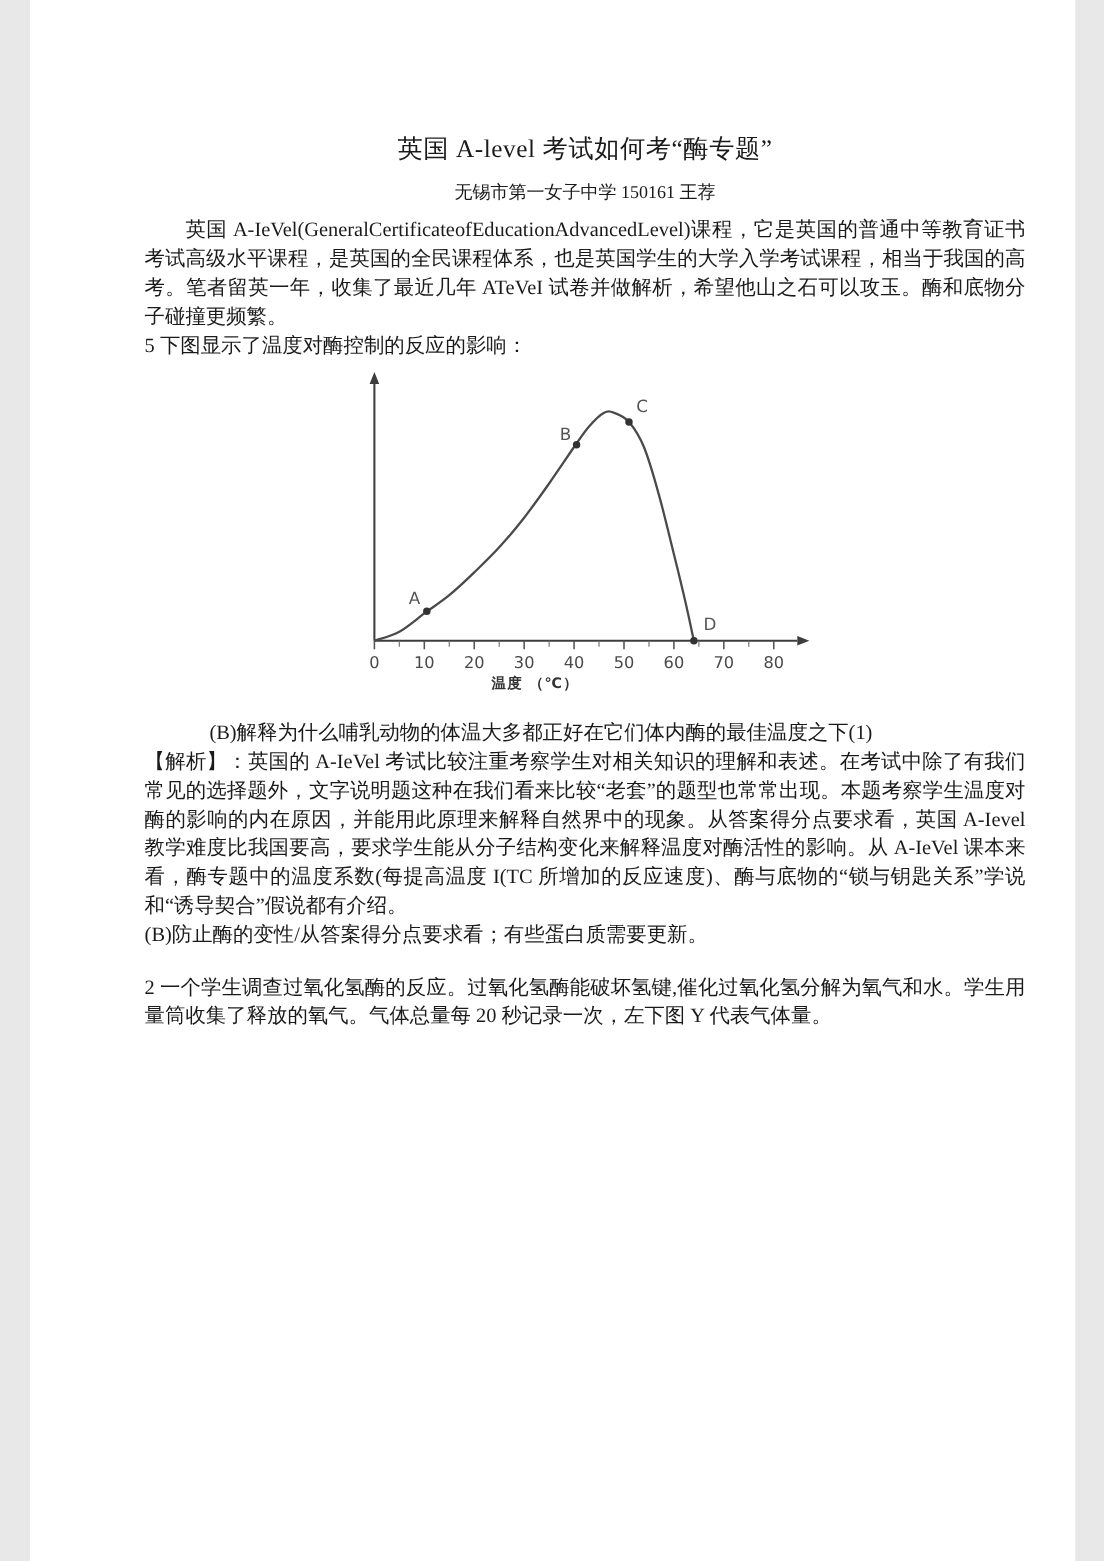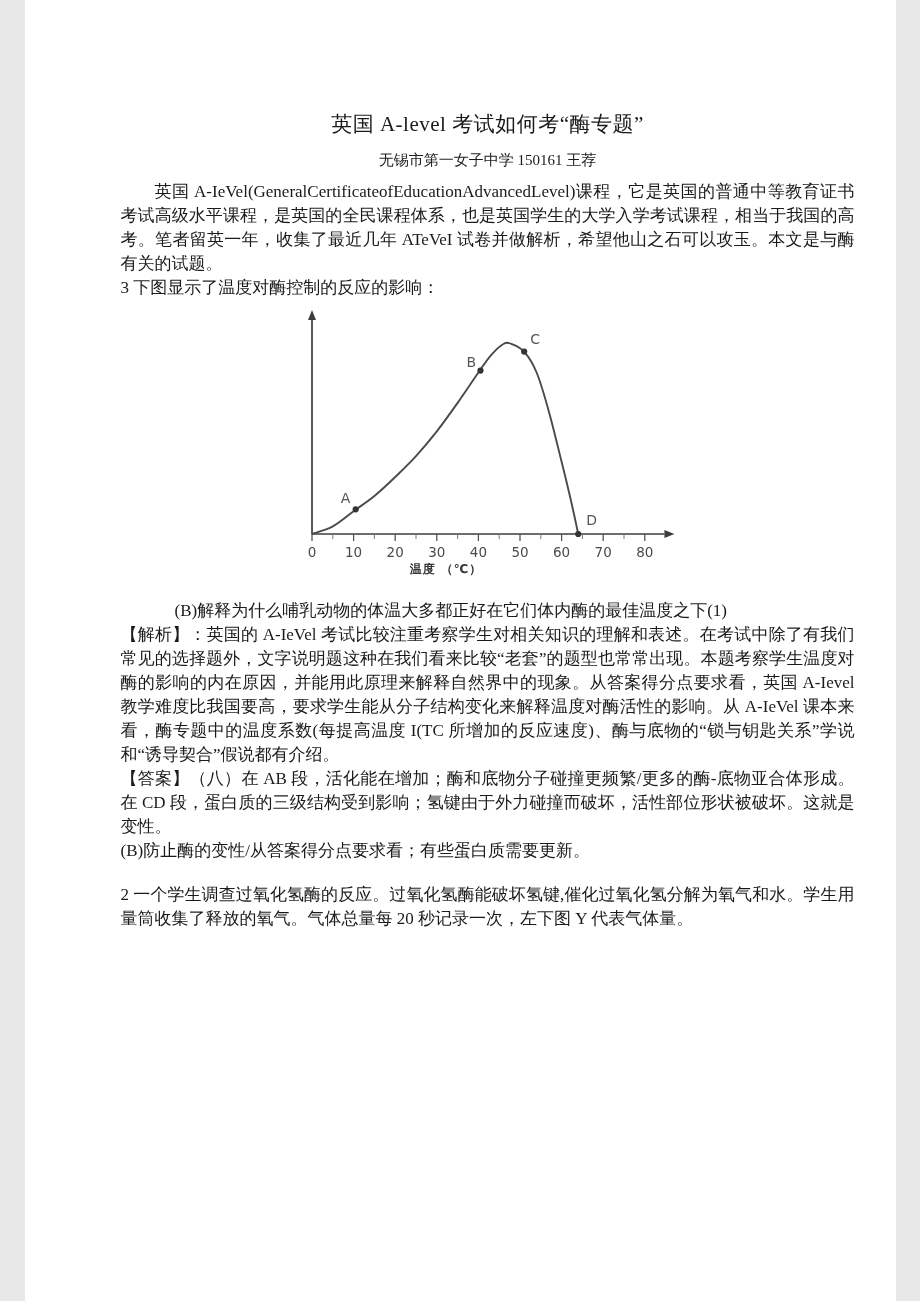--- a/index.html
+++ b/index.html
@@ -24,23 +24,23 @@
 </head>
 <body>
 
 <div class="page">
   <div class="content">
 
     <h1 class="doc-title">英国 A-level 考试如何考“酶专题”</h1>
 
     <div class="doc-subtitle">无锡市第一女子中学 150161 王荐</div>
 
-    <p class="indent">英国 A-IeVel(GeneralCertificateofEducationAdvancedLevel)课程，它是英国的普通中等教育证书考试高级水平课程，是英国的全民课程体系，也是英国学生的大学入学考试课程，相当于我国的高考。笔者留英一年，收集了最近几年 ATeVeI 试卷并做解析，希望他山之石可以攻玉。本文是与酶有关的试题。</p>
+    <p class="indent">英国 A-IeVel(GeneralCertificateofEducationAdvancedLevel)课程，它是英国的普通中等教育证书考试高级水平课程，是英国的全民课程体系，也是英国学生的大学入学考试课程，相当于我国的高考。笔者留英一年，收集了最近几年 ATeVeI 试卷并做解析，希望他山之石可以攻玉。酶和底物分子碰撞更频繁。</p>
 
-    <p class="lead">3 下图显示了温度对酶控制的反应的影响：</p>
+    <p class="lead">5 下图显示了温度对酶控制的反应的影响：</p>
 
     <figure class="chart">
       <svg id="chart-svg" width="382" height="284" viewBox="0 0 382 284">
           <line x1="6" y1="228" x2="358.44" y2="228" stroke="#3d3d3d" stroke-width="1.7"></line>
           <path d="M358.44,224 L368.44,228 L358.44,232 Z" fill="#3d3d3d"></path>
           <line x1="6" y1="228" x2="6" y2="14" stroke="#3d3d3d" stroke-width="1.7"></line>
           <path d="M2,14 L6,4 L10,14 Z" fill="#3d3d3d"></path>
           <line x1="6" y1="228" x2="6" y2="235" stroke="#555" stroke-width="1.3"></line>
           <text x="6" y="251" text-anchor="middle" font-size="13.5" fill="#4a4a4a">0</text>
           <line x1="26.8" y1="228" x2="26.8" y2="233" stroke="#777" stroke-width="1"></line>
@@ -77,20 +77,19 @@
           <text x="224.16" y="37.60000000000002" font-size="14" fill="#555555">C</text>
           <circle cx="272.24" cy="228" r="3.1" fill="#333"></circle>
           <text x="280.24" y="219" font-size="14" fill="#555555">D</text>
         </svg>
     </figure>
 
     <div class="q-item">(B)解释为什么哺乳动物的体温大多都正好在它们体内酶的最佳温度之下(1)</div>
 
     <p><span>【解析】：</span><span>英国的 A-IeVel 考试比较注重考察学生对相关知识的理解和表述。在考试中除了有我们常见的选择题外，文字说明题这种在我们看来比较“老套”的题型也常常出现。本题考察学生温度对酶的影响的内在原因，并能用此原理来解释自然界中的现象。从答案得分点要求看，英国 A-Ievel 教学难度比我国要高，要求学生能从分子结构变化来解释温度对酶活性的影响。从 A-IeVel 课本来看，酶专题中的温度系数(每提高温度 I(TC 所增加的反应速度)、酶与底物的“锁与钥匙关系”学说和“诱导契合”假说都有介绍。</span></p>
 
-    <p><span>【答案】</span><span>（八）在 AB 段，活化能在增加；酶和底物分子碰撞更频繁/更多的酶-底物亚合体形成。在 CD 段，蛋白质的三级结构受到影响；氢键由于外力碰撞而破坏，活性部位形状被破坏。这就是变性。</span></p>
 
     <p>(B)防止酶的变性/从答案得分点要求看；有些蛋白质需要更新。</p>
 
     <p class="q2">2 一个学生调查过氧化氢酶的反应。过氧化氢酶能破坏氢键,催化过氧化氢分解为氧气和水。学生用量筒收集了释放的氧气。气体总量每 20 秒记录一次，左下图 Y 代表气体量。</p>
 
   </div>
 </div>
 
 </body></html>

